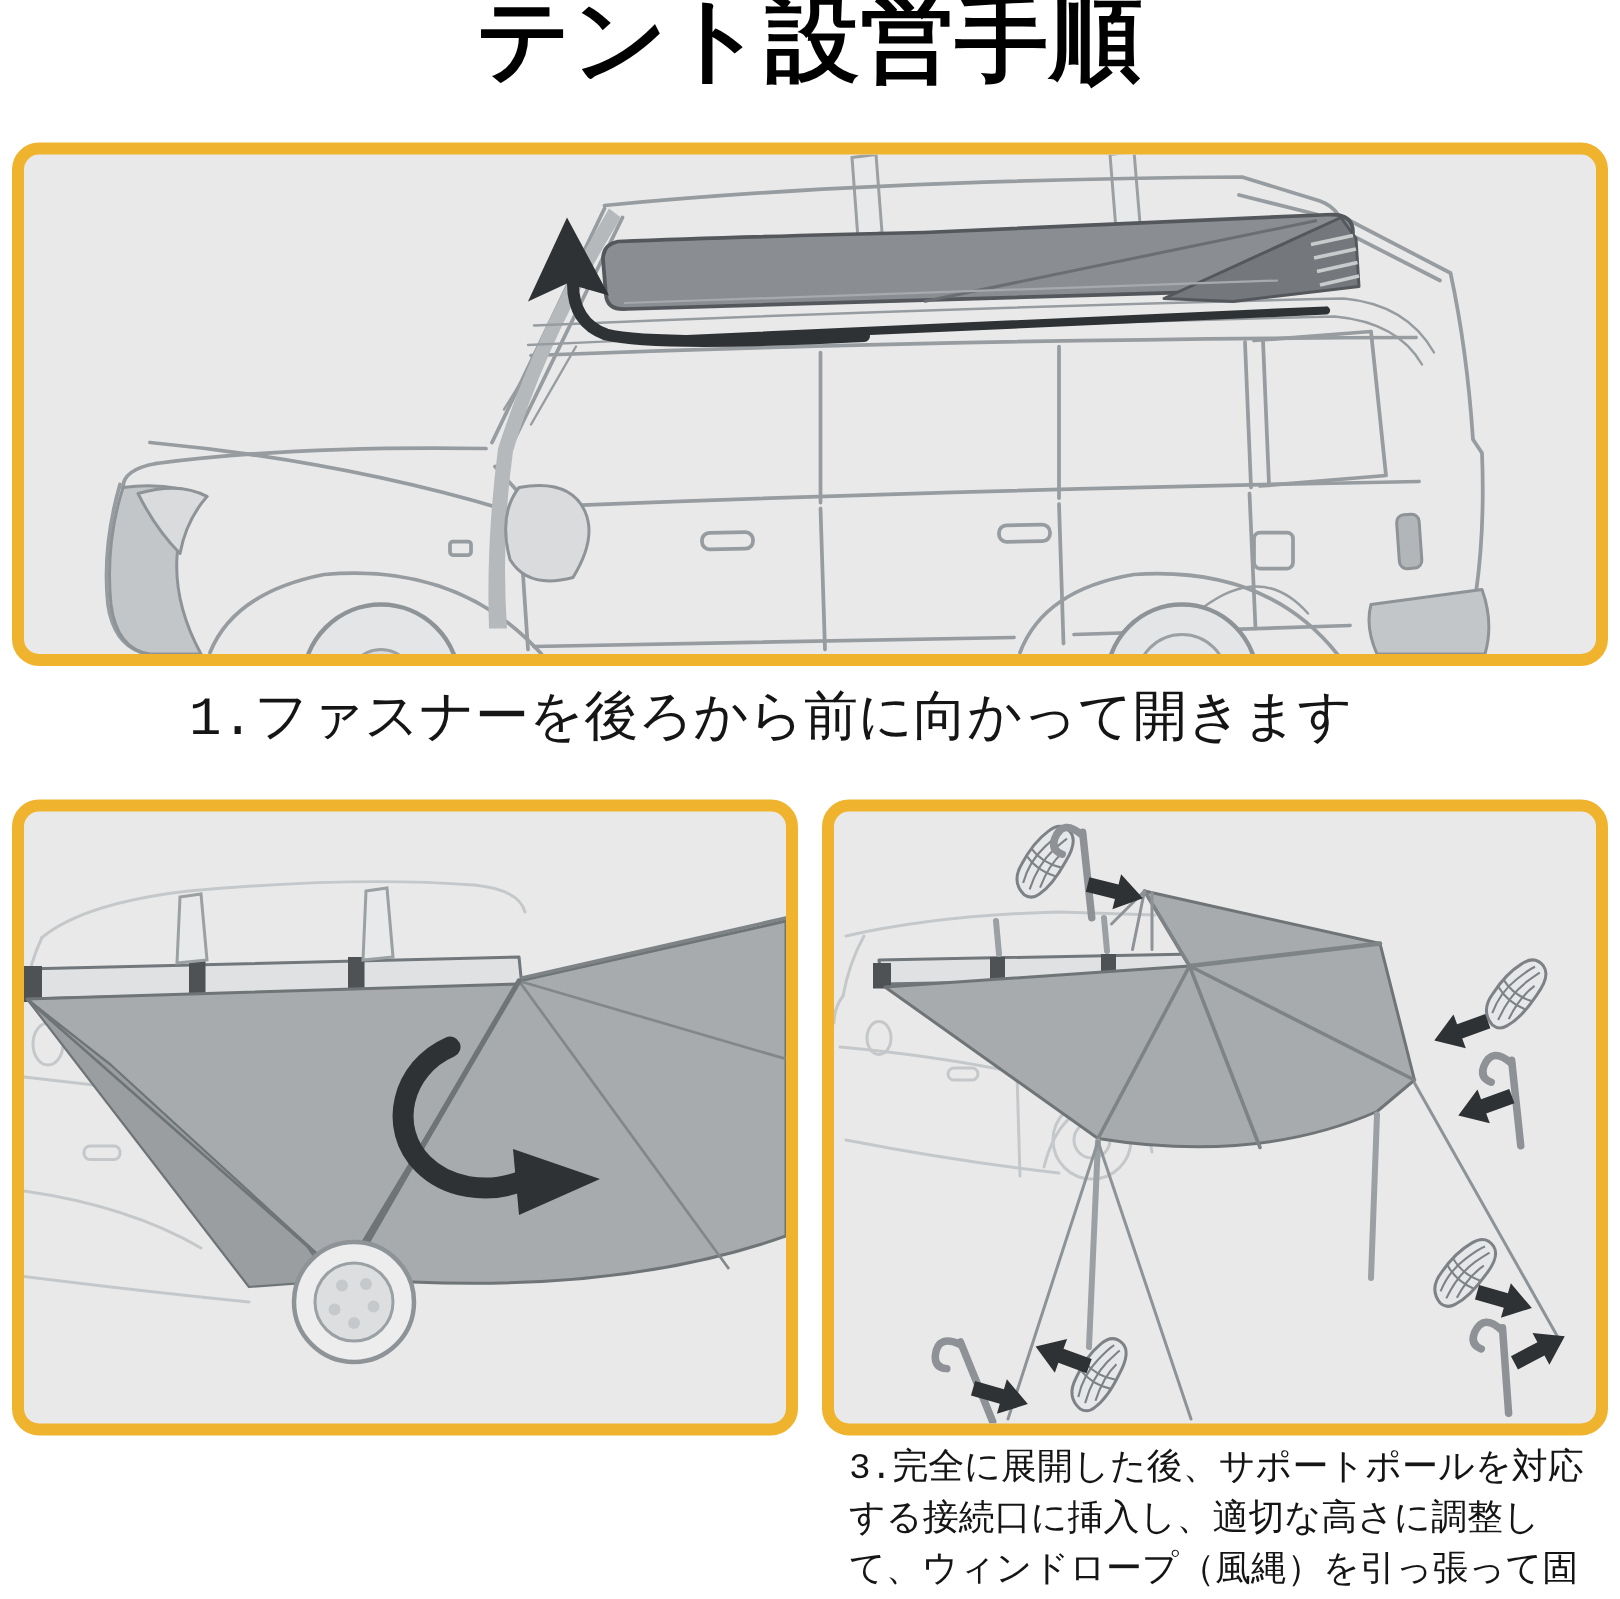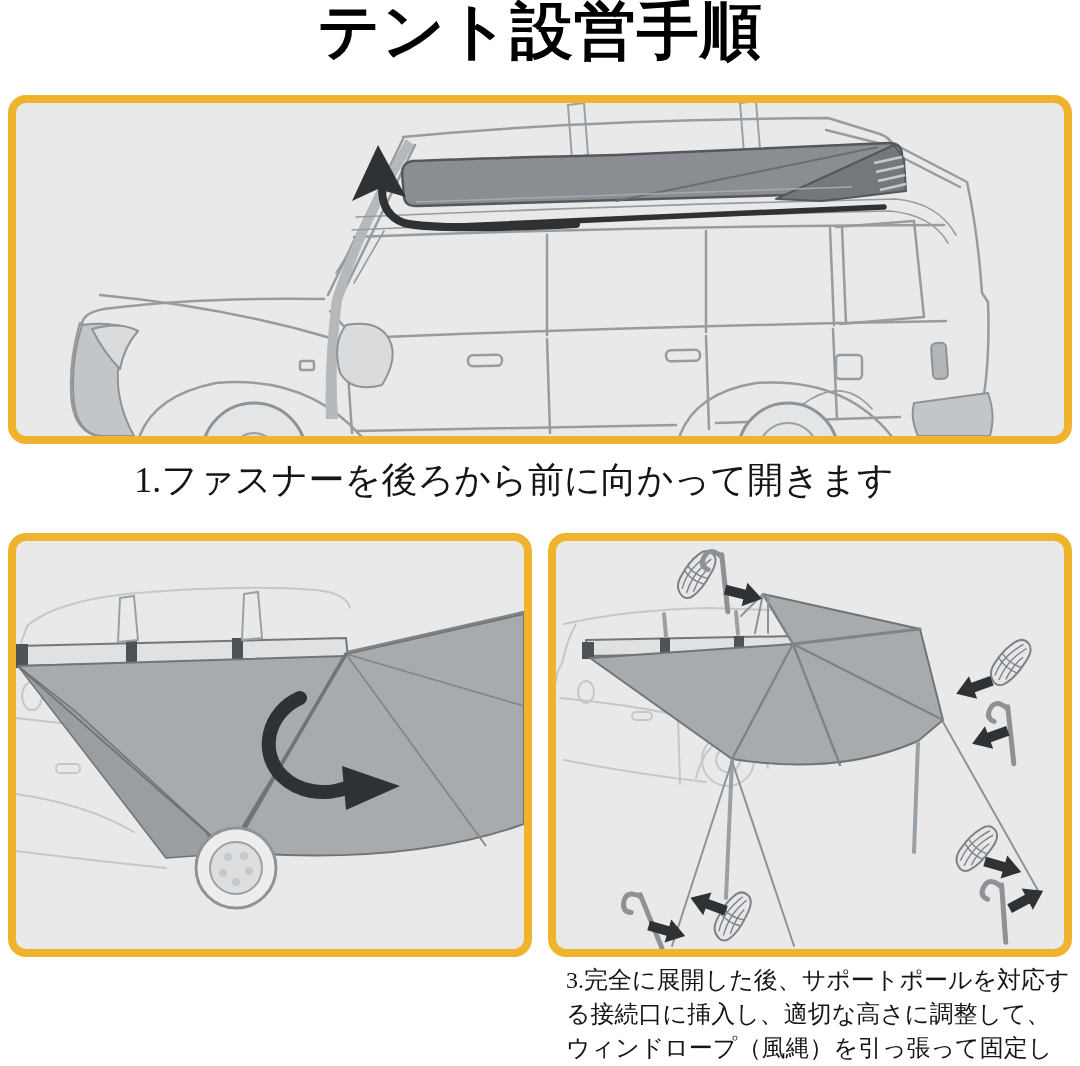--- a/index.html
+++ b/index.html
@@ -8,21 +8,21 @@
     --fabric-gray:#A8ABAD;
     --fabric-dark:#9A9EA1;
     --bag-gray:#8A8E92;
     --line-gray:#979CA0;
     --faint-line:#C5C8CA;
     --arrow-black:#2F3234;
     --text-black:#151515;
   }
   html,body{margin:0;padding:0;background:#fff;}
   .sheet{position:relative;width:1080px;height:1066px;background:#fff;overflow:hidden;
-         font-family:Liberation Serif, serif;color:var(--text-black);}
+         font-family:Liberation Mono, monospace;color:var(--text-black);}
   .title{position:absolute;top:-6px;left:0;width:1080px;margin:0;text-align:center;
          font-size:62px;line-height:74px;font-weight:900;letter-spacing:1px;color:#000;}
   .panel{position:absolute;background:var(--panel-bg);border:8px solid var(--accent-yellow);
          border-radius:18px;box-sizing:border-box;overflow:hidden;}
   #panel1{left:8px;top:95px;width:1064px;height:349px;}
   #panel2{left:8px;top:533px;width:524px;height:424px;}
   #panel3{left:548px;top:533px;width:524px;height:424px;}
   .panel svg{display:block;width:100%;height:100%;}
   .caption{position:absolute;color:var(--text-black);}
   #cap1{top:459px;left:0;width:1028px;text-align:center;font-size:36px;line-height:42px;}

